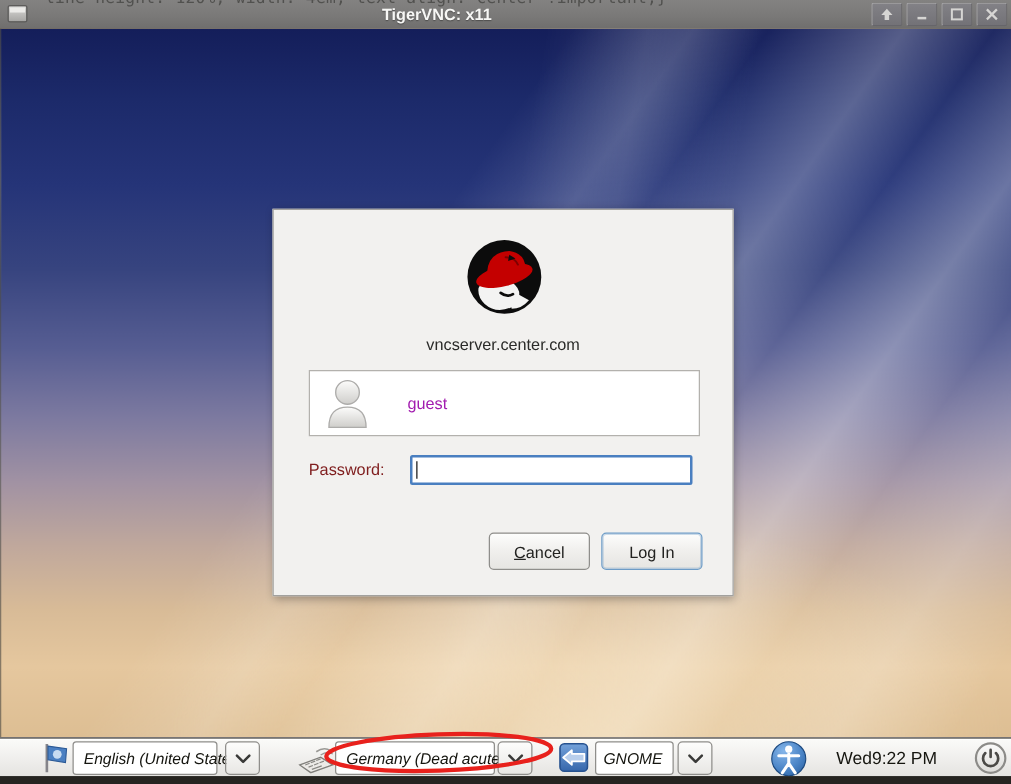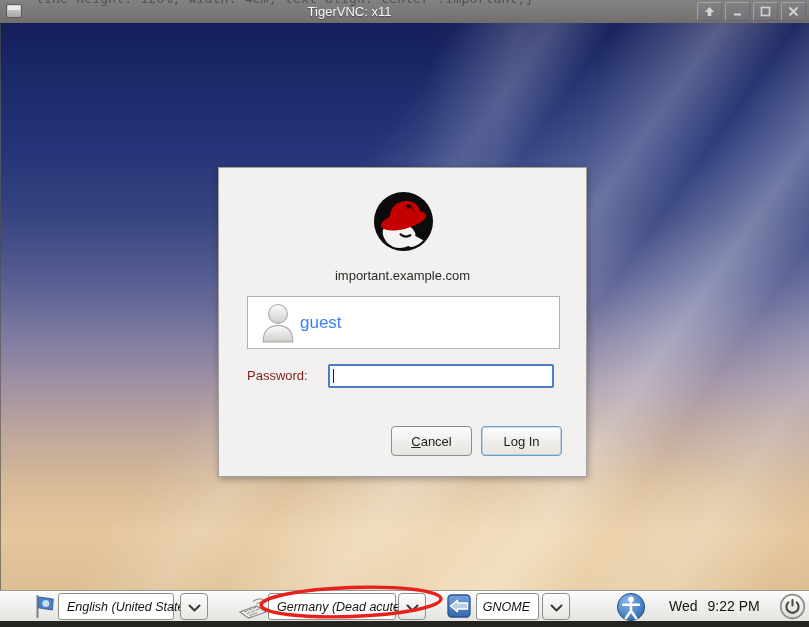--- a/index.html
+++ b/index.html
@@ -21,21 +21,21 @@
   }
   .win-icon {
     position:absolute; left:6px; top:4px; width:16px; height:14px;
     background:linear-gradient(180deg,#d9d8d6,#a7a6a4);
     border:1px solid #5d5c5b; border-radius:2px;
   }
   .win-icon::after { content:""; position:absolute; left:1px; top:1px; right:1px; height:4px; background:#ecebe9; }
   .title-text {
     position:absolute; left:0; right:110px; top:0; height:23px;
     display:flex; align-items:center; justify-content:center;
-    color:#f7f7f5; font-size:13px; font-weight:normal; text-shadow:0 1px 1px rgba(0,0,0,0.35);
+    color:#f7f7f5; font-size:13px; font-weight:bold; text-shadow:0 1px 1px rgba(0,0,0,0.35);
   }
   .win-btns { position:absolute; right:3px; top:2px; display:flex; gap:3px; }
   .win-btn {
     width:25px; height:19px; border-radius:2px;
     border:1px solid; border-color:#a3a2a5 #6a696c #66656a #a3a2a5;
     background:linear-gradient(180deg,#828186,#737277);
     display:flex; align-items:center; justify-content:center;
   }
   .win-btn svg { display:block; }
 
@@ -64,21 +64,21 @@
   .logo { position:absolute; left:153px; top:22px; width:63px; height:63px; }
   .hostname {
     position:absolute; left:0; top:100px; width:100%; text-align:center;
     font-size:13px; color:#2b2b29;
   }
   .userbox {
     position:absolute; left:28px; top:128px; width:313px; height:53px;
     background:#ffffff; border:1px solid #b3b1ad; display:flex; align-items:center;
   }
   .userbox .avatar { margin-left:12px; width:36px; height:41px; }
-  .userbox .uname { margin-left:4px; font-size:17px; color:#3b82f6; }
+  .userbox .uname { margin-left:30px; font-size:13px; color:#a21caf; }
   .pw-row { position:absolute; left:28px; top:196px; width:313px; height:24px; }
   .pw-label { position:absolute; left:0; top:4px; font-size:13px; color:#7f1d1d; }
   .pw-input {
     position:absolute; left:81px; top:0; width:226px; height:24px;
     border:2px solid #4a7fc0; border-radius:2px; background:#ffffff;
     font-size:13px; padding:0 4px; outline:none; caret-color:#000;
     font-family:"Liberation Sans", sans-serif;
   }
   .caret { position:absolute; left:86px; top:5px; width:1px; height:14px; background:#1a1a1a; }
   .btn-row { position:absolute; right:24px; top:258px; display:flex; gap:9px; }
@@ -104,21 +104,21 @@
     height:27px; top:2px; background:#ffffff; border:1px solid #8f8e8b; border-radius:3px;
     display:flex; align-items:center; padding:0 8px;
     font-size:12.5px; font-style:italic; color:#15150f; white-space:nowrap;
   }
   .dd-btn {
     width:28px; height:27px; top:2px; border:1px solid #8f8e8b; border-radius:4px;
     background:linear-gradient(180deg,#fdfdfc,#e8e7e4);
     display:flex; align-items:center; justify-content:center;
   }
   .clock { top:7px; font-size:14px; color:#15150f; white-space:nowrap; }
-  .clock .day { margin-right:10px; }
+  .clock .day { }
   .bottomstrip { position:absolute; left:0; top:621px; width:809px; height:6px; background:#262420; }
 
   .annotation { position:absolute; left:256px; top:583px; width:190px; height:38px; pointer-events:none; z-index:5; }
 </style>
 </head>
 <body>
 
 <div class="frame">
 
   <div class="titlebar">
@@ -167,21 +167,21 @@
         <path d="M41 45 L52 51 Q46 58 38 58 L36 52 Z" fill="#f3f3f2"></path>
         <path d="M29 45 q5 4 10 1" stroke="#0c0c0c" stroke-width="2.2" fill="none" stroke-linecap="round"></path>
         <g transform="rotate(-14 32 31)">
           <ellipse cx="32" cy="31" rx="23.5" ry="8.5" fill="#c40000"></ellipse>
         </g>
         <path d="M18 28 Q19 12 36 11 Q50 13 49 27 Q38 34 18 28 Z" fill="#c40000"></path>
         <path d="M33 16 q7 0 10 6" stroke="#7e0000" stroke-width="1.6" fill="none" stroke-linecap="round"></path>
         <path d="M36 14 l5 3 -6 2 z" fill="#0c0c0c"></path>
       </svg>
     </div>
-    <div class="hostname">important.example.com</div>
+    <div class="hostname">vncserver.center.com</div>
 
     <div class="userbox">
       <span class="avatar">
         <svg width="36" height="41" viewBox="0 0 40 45">
           <defs>
             <linearGradient id="av" x1="0" y1="0" x2="0" y2="1">
               <stop offset="0" stop-color="#fcfcfb"></stop>
                 <stop offset="1" stop-color="#cfcecb"></stop>
             </linearGradient>
           </defs>

